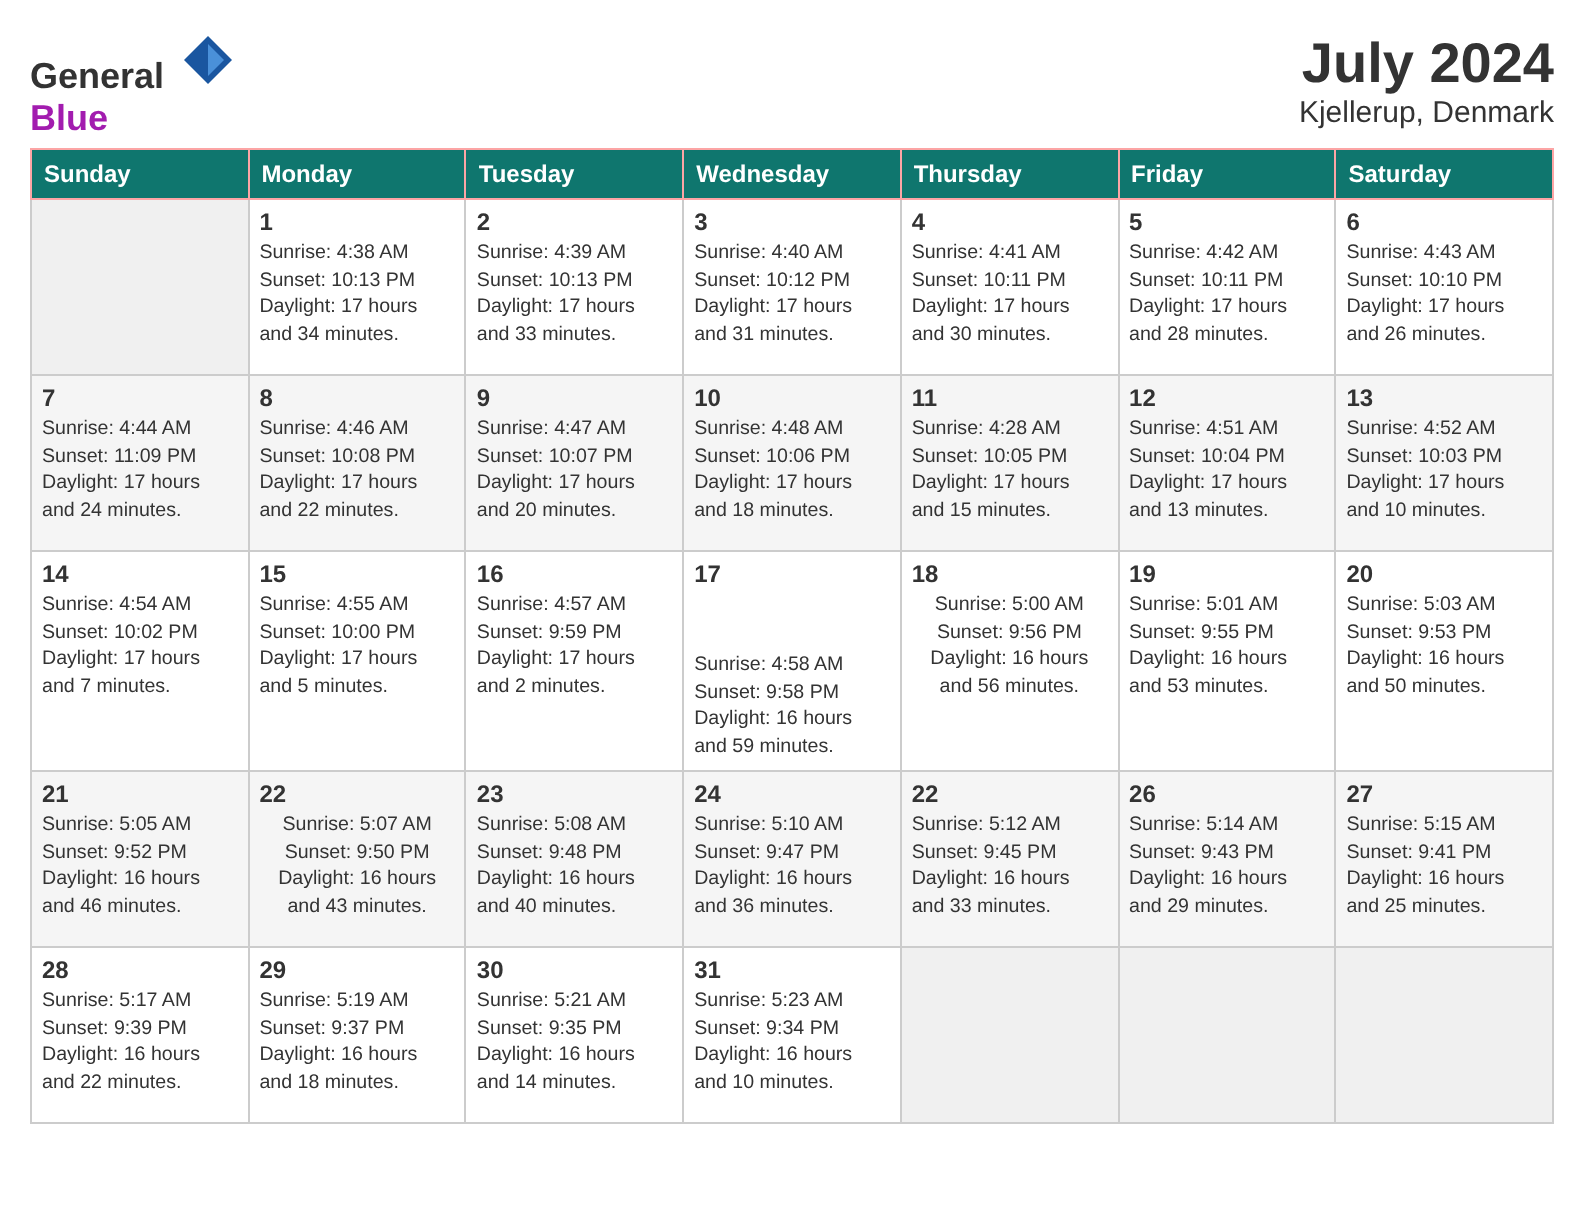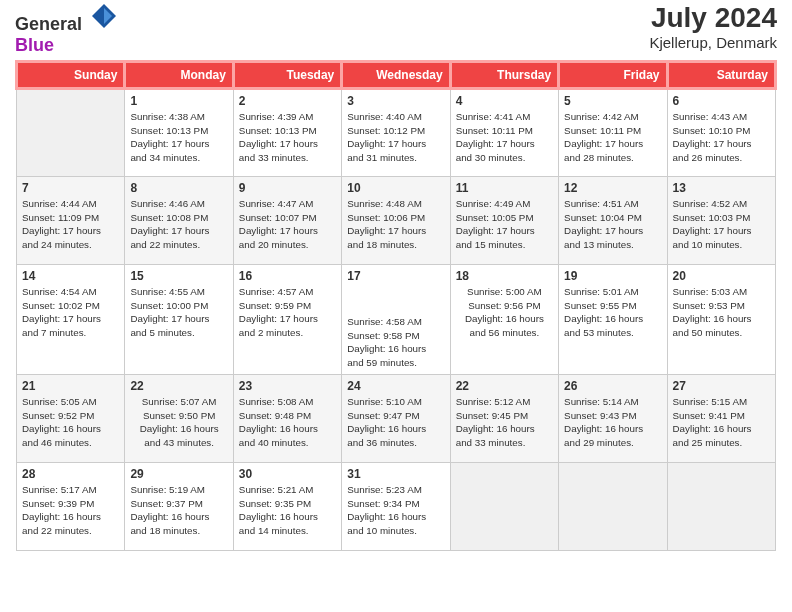--- a/index.html
+++ b/index.html
@@ -5,21 +5,21 @@
     * { box-sizing: border-box; margin: 0; padding: 0; }
     body {
       font-family: Arial, sans-serif;
       background: #fff;
       width: 792px;
       height: 612px;
       overflow: hidden;
     }
     .container {
       width: 792px;
-      padding: 2px 15px;
+      padding: 16px 15px;
     }
     .header-row {
       display: flex;
       justify-content: space-between;
       align-items: flex-start;
       margin-bottom: 4px;
     }
     .logo {
       display: flex;
       align-items: center;
@@ -50,26 +50,26 @@
     .location-title {
       font-size: 15px;
       color: #333;
     }
     .calendar-table {
       width: 100%;
       border-collapse: collapse;
       font-size: 10.5px;
     }
     .calendar-table thead tr th {
-      background-color: #ef4444;
+      background-color: #0f766e;
       color: #fff;
-      text-align: right;
+      text-align: left;
       padding: 5px 6px;
       font-size: 12px;
-      border: 3px solid #fca5a5;
+      border: 1px solid #fca5a5;
     }
     .calendar-table tbody tr td {
       border: 1px solid #ccc;
       vertical-align: top;
       padding: 4px 5px;
       width: calc(100% / 7);
       height: 88px;
     }
     .day-number {
       font-size: 12px;
@@ -199,21 +199,21 @@
           </td>
           <td>
             <div class="day-number">10</div>
             <div class="day-info" style="white-space: pre-line;">Sunrise: 4:48 AM
 Sunset: 10:06 PM
 Daylight: 17 hours
 and 18 minutes.</div>
           </td>
           <td>
             <div class="day-number">11</div>
-            <div class="day-info" style="white-space: pre-line;">Sunrise: 4:49 AM
+            <div class="day-info" style="white-space: pre-line;">Sunrise: 4:28 AM
 Sunset: 10:05 PM
 Daylight: 17 hours
 and 15 minutes.</div>
           </td>
           <td>
             <div class="day-number">12</div>
             <div class="day-info" style="white-space: pre-line;">Sunrise: 4:51 AM
 Sunset: 10:04 PM
 Daylight: 17 hours
 and 13 minutes.</div>

